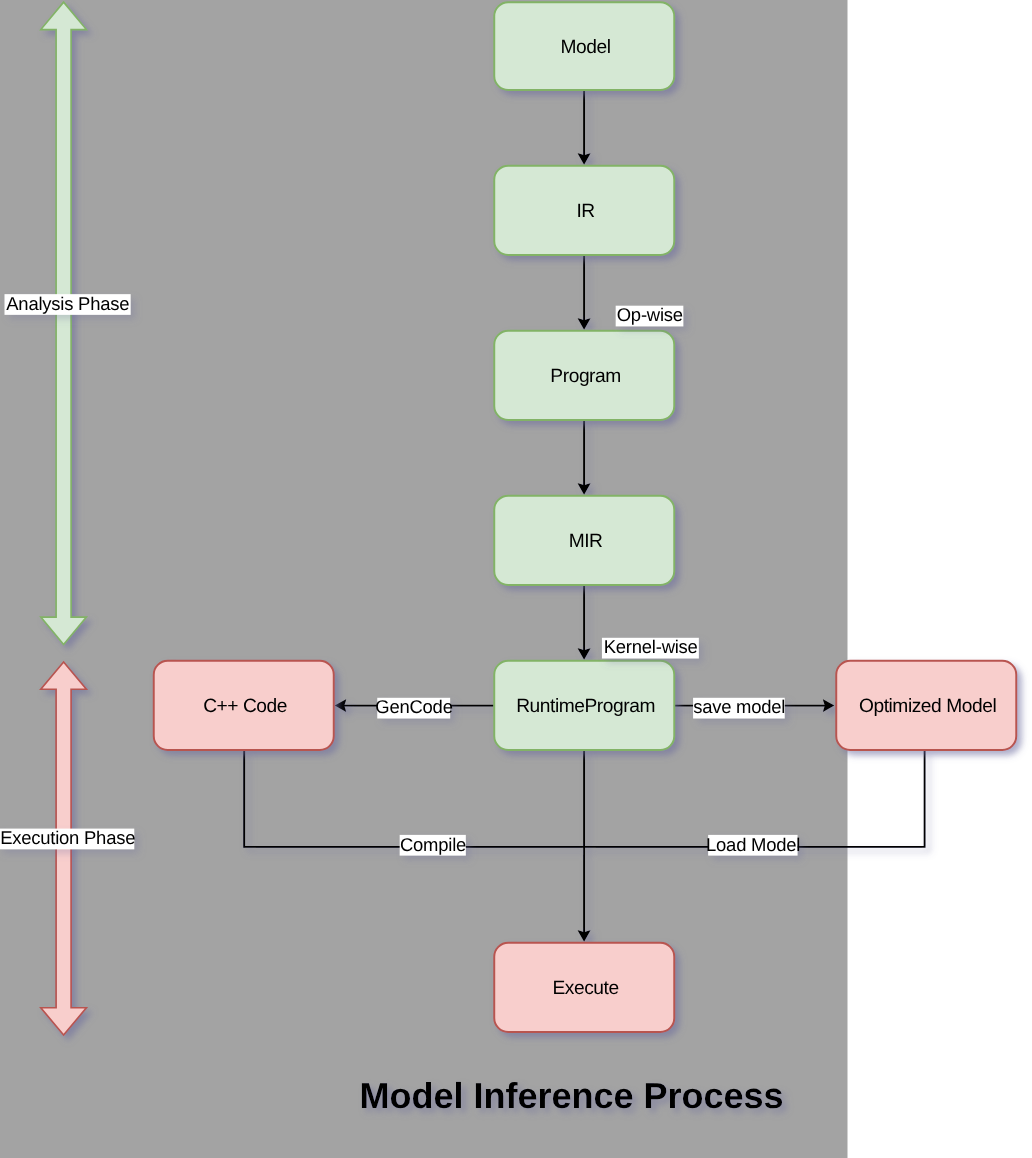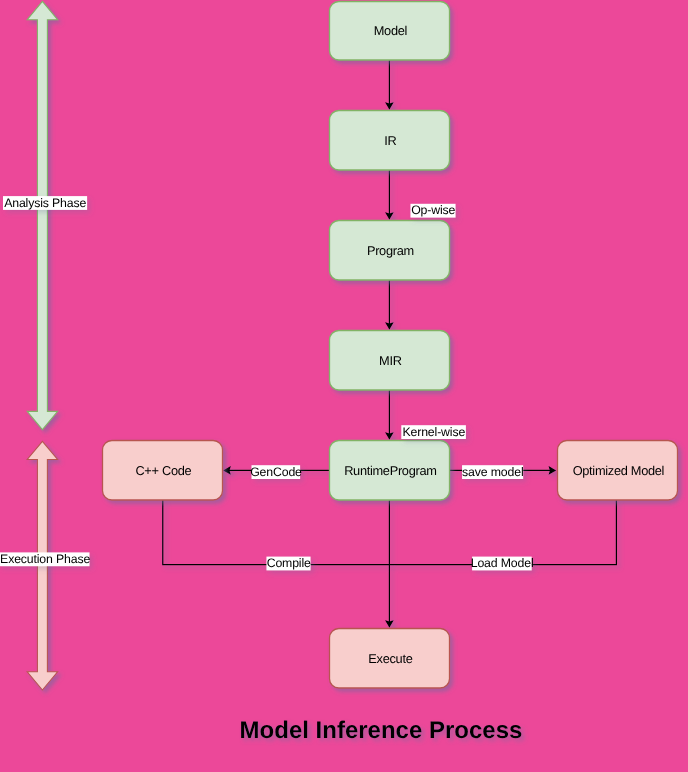--- a/index.html
+++ b/index.html
@@ -1,21 +1,21 @@
 <!DOCTYPE html>
 <html><head>
 <meta charset="utf-8">
 <title>Model Inference Process</title>
 <style>
   html,body{margin:0;padding:0;background:#ffffff;}
   body{width:688px;height:772px;overflow:hidden;
        font-family:"Liberation Sans",sans-serif;
        text-rendering:geometricPrecision;
        -webkit-font-smoothing:antialiased;}
-  #canvas{position:relative;width:688px;height:772px;background:#ec4899;}
+  #canvas{position:relative;width:565px;height:772px;background:#a3a3a3;}
   svg#diagram{position:absolute;left:0;top:0;width:688px;height:772px;
               shape-rendering:geometricPrecision;}
   .node-text{font-family:"Liberation Sans",sans-serif;font-size:12.8px;letter-spacing:-0.3px;fill:#000;
              text-anchor:middle;dominant-baseline:middle;}
   .edge-label{font-family:"Liberation Sans",sans-serif;font-size:12.3px;letter-spacing:-0.15px;fill:#000;}
   .phase-label{font-family:"Liberation Sans",sans-serif;font-size:12.3px;letter-spacing:-0.15px;fill:#000;}
   .title-text{font-family:"Liberation Sans",sans-serif;font-size:24px;font-weight:bold;
               fill:#000;text-anchor:middle;dominant-baseline:middle;}
   .edge-line{stroke:#000;stroke-width:1.25;fill:none;stroke-linecap:butt;stroke-linejoin:miter;}
   .edge-head{fill:#000;stroke:none;}

